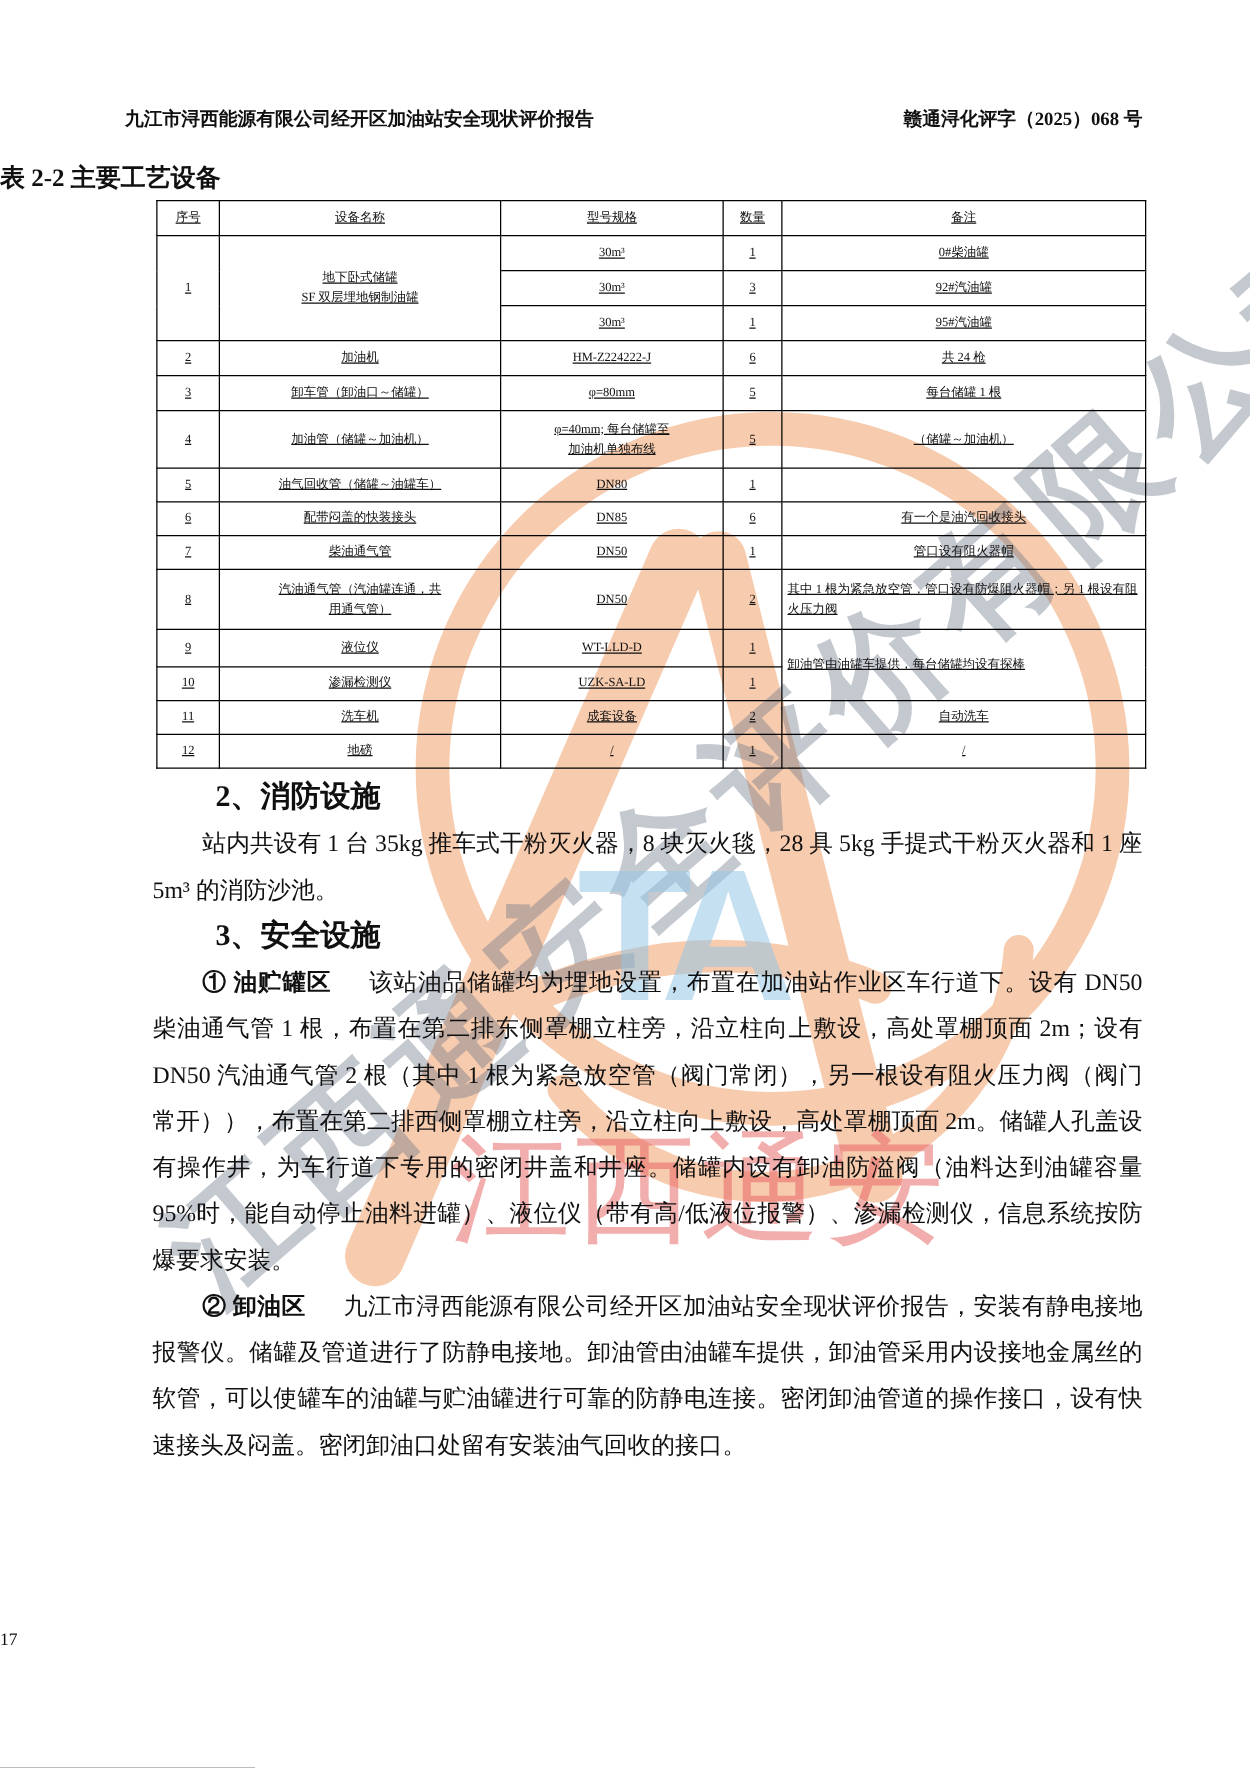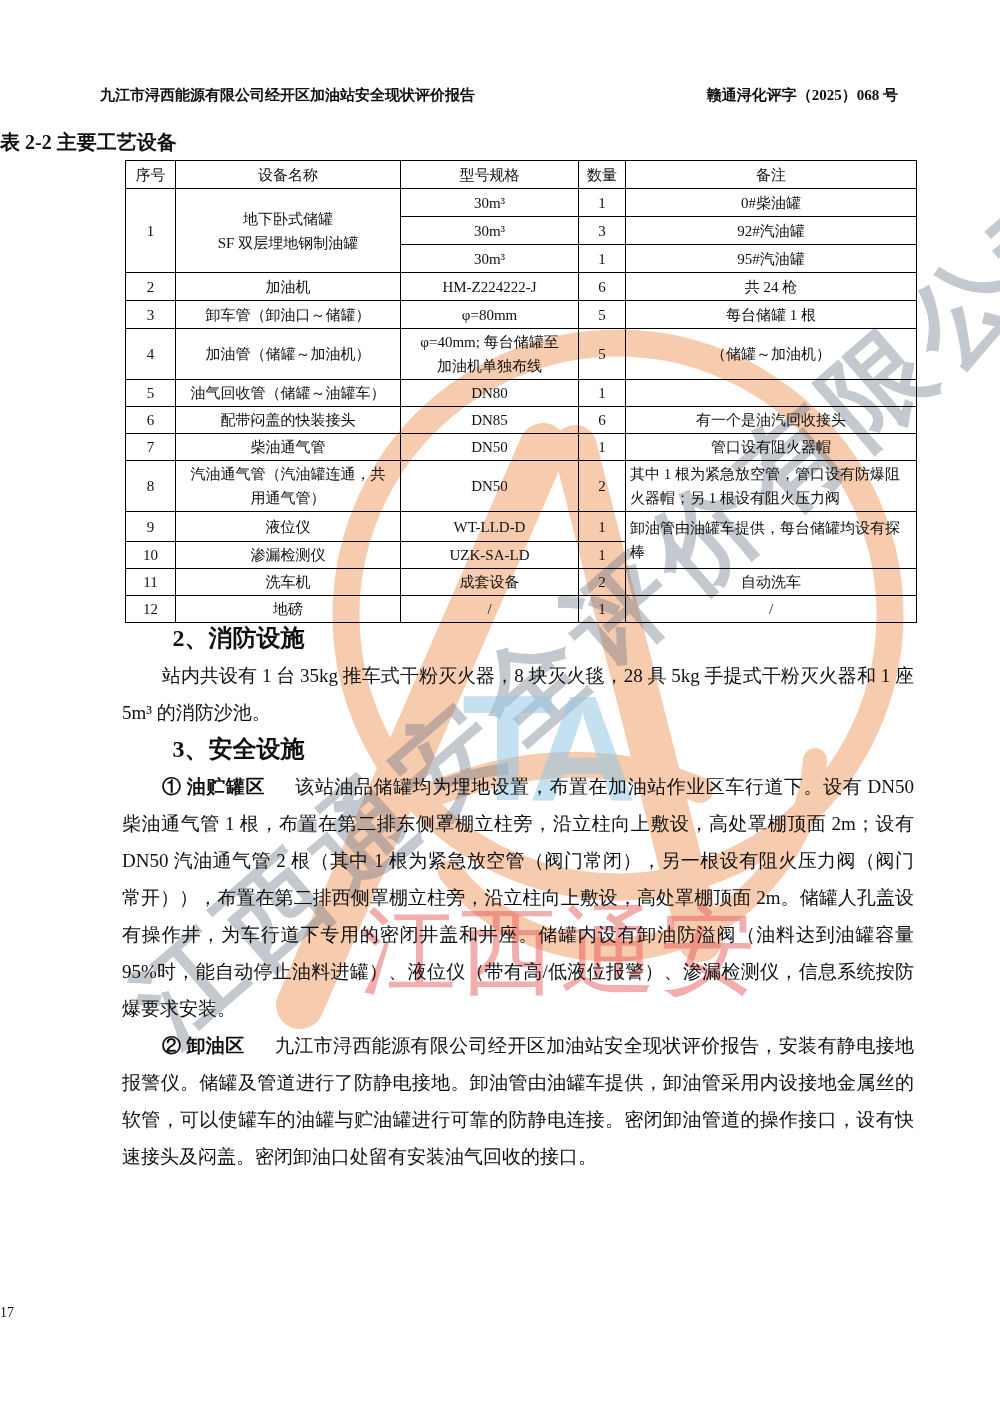--- a/index.html
+++ b/index.html
@@ -23,33 +23,34 @@
     color:rgba(230,92,92,0.50);white-space:nowrap;
   }
   .wm-blue{
     position:absolute;left:462px;top:662px;
     font-size:150px;font-weight:bold;letter-spacing:-14px;
     color:rgba(150,198,230,0.55);white-space:nowrap;
     font-family:"Liberation Sans","DejaVu Sans",sans-serif;
   }
   
   .docheader{
-    position:absolute;top:86px;left:100px;right:102px;z-index:2;
+    position:absolute;top:86px;left:100px;right:86px;z-index:2;
     display:flex;justify-content:space-between;
     font-size:15px;font-weight:bold;
   }
   
   .tbl-title{
     position:absolute;top:129px;left:0;width:100%;z-index:2;
     text-align:left;font-size:20px;font-weight:bold;
   }
   table.equip{
     position:absolute;top:160px;left:125px;width:791px;z-index:2;
     border-collapse:collapse;table-layout:fixed;
-    font-size:15px;
+    font-size:10px;
+    text-decoration:underline;
   }
   table.equip td,table.equip th{
     border:1px solid #000;padding:1px 4px;text-align:center;
     vertical-align:middle;line-height:1.6;white-space:pre-line;
     overflow:hidden;font-weight:normal;
   }
   table.equip td.left{text-align:left;}
   
   .content{
     position:absolute;top:620px;left:122px;width:792px;z-index:2;

